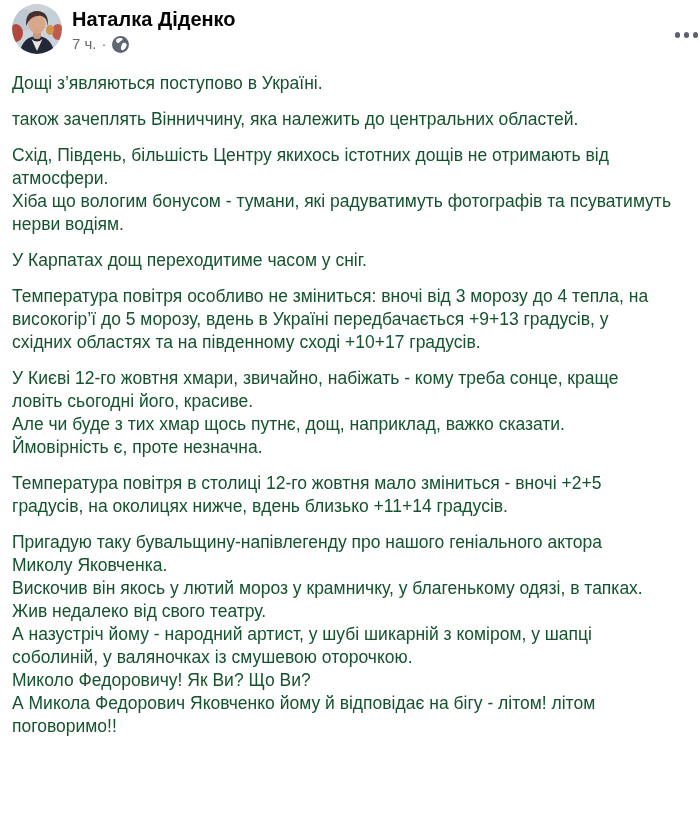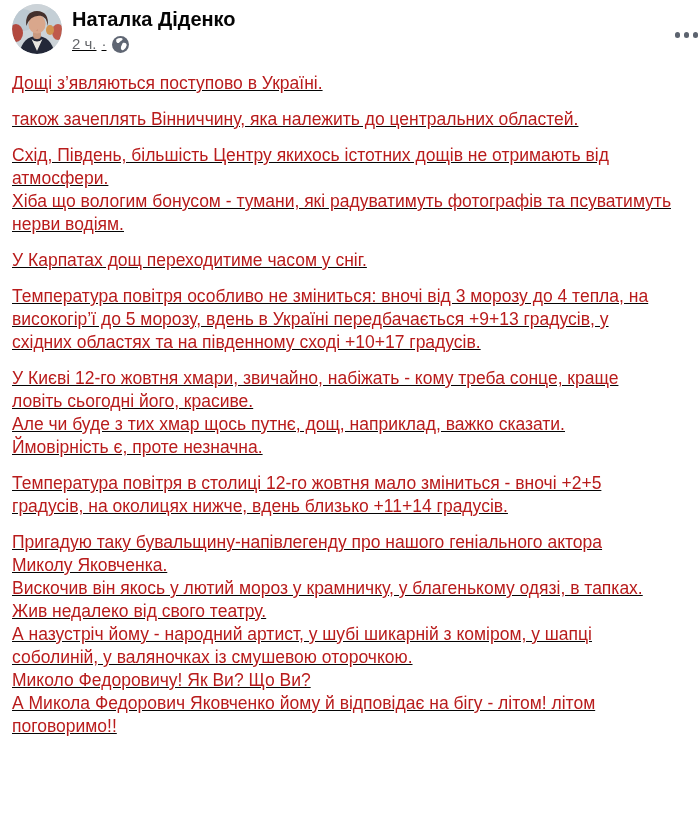--- a/index.html
+++ b/index.html
@@ -12,21 +12,20 @@
     height: 816px;
     overflow: hidden;
     font-family: "Liberation Sans", "DejaVu Sans", sans-serif;
     color: #050505;
   }
   .post {
     width: 700px;
     height: 608px;
     background: #fff;
     position: relative;
-    text-decoration: underline;
   }
   .post-header {
     position: relative;
     display: flex;
     align-items: flex-start;
     padding: 4px 12px 0 12px;
   }
   .avatar {
     width: 50px;
     height: 50px;
@@ -76,21 +75,21 @@
     width: 5.5px;
     height: 5.5px;
     border-radius: 50%;
     background: #5c636f;
     display: block;
   }
   .post-text {
     margin: 18px 0 0 12px;
     font-size: 17.5px;
     line-height: 23px;
-    color: #b91c1c;
+    color: #14532d;
   }
   .paragraph { margin: 0 0 13px 0; }
   .line {
     white-space: nowrap;
     overflow: hidden;
     max-width: 688px;
   }
 </style>
 </head>
 <body>
@@ -119,21 +118,21 @@
           <ellipse cx="25" cy="20" rx="8.6" ry="9.6" fill="#d9a78c"></ellipse>
           <path d="M25 26.5 Q23.8 25.8 26.2 25.8 Z" fill="#a8574f"></path>
           <path d="M14.3 22 Q12.6 7.5 25 7 Q37.4 7.5 35.7 22 Q34.5 12.5 28.5 11.8 Q18.5 10.8 14.3 22 Z" fill="#44302c"></path>
         </g>
       </svg>
     </div>
 
     <div class="header-text">
       <div class="author">Наталка Діденко</div>
       <div class="meta">
-        <span class="timestamp">2 ч.</span>
+        <span class="timestamp">7 ч.</span>
         <span class="sep">·</span>
         <span class="globe">
           <svg width="17" height="17" viewBox="0 0 16 16">
             <circle cx="8" cy="8" r="8" fill="#5f6673"></circle>
             <path fill="#ffffff" d="M4.1 3.1 Q6.6 1.4 9.6 2.1 Q10.7 3.4 9.1 4.2 Q7.5 4.9 6.8 6.1 Q6 7.2 4.7 6.3 Q3.4 5.2 4.1 3.1 Z"></path>
             <path fill="#ffffff" d="M10.4 6.4 Q13.6 5.9 13.9 8.4 Q13.3 11.6 10.8 13.1 Q8.9 14 8.4 12 Q8.1 9.9 9.2 8.4 Q9.8 6.9 10.4 6.4 Z"></path>
           </svg>
         </span>
       </div>
     </div>

